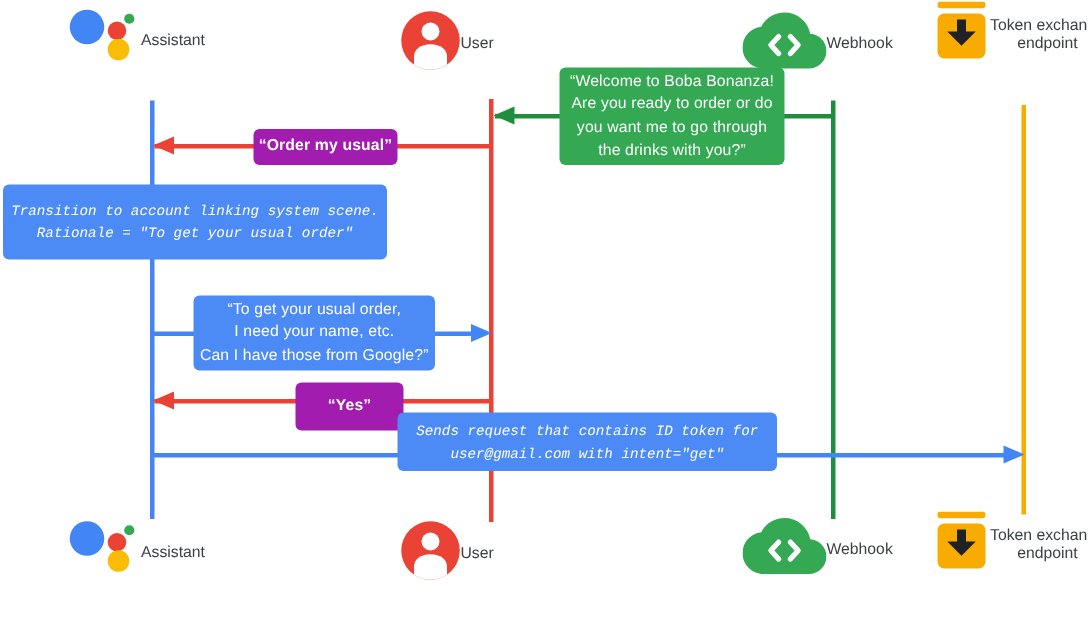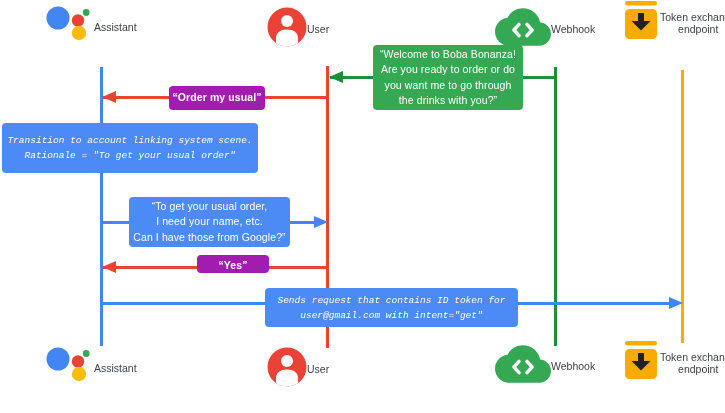--- a/index.html
+++ b/index.html
@@ -79,27 +79,27 @@
   <div class="hline hl-blue" style="left:102px; top:221px; width:216px;"></div>
   <div class="ahead ah-right ah-blue" style="left:314px; top:216px;"></div>
   <div class="bubble b-blue b-sans" style="left:129px; top:197px; width:161px; height:50px;text-align:center;">
     <span>“To get your usual order,
 I need your name, etc.
 Can I have those from Google?”</span>
   </div>
 
   <div class="hline hl-red" style="left:103px; top:266px; width:224px;"></div>
   <div class="ahead ah-left ah-red" style="left:102px; top:261px;"></div>
-  <div class="bubble b-red b-sans" style="left:197px; top:255px; width:72px; height:18px;align-items:flex-end;">
+  <div class="bubble b-red b-sans" style="left:197px; top:255px; width:72px; height:32px;">
     <span>“Yes”</span>
   </div>
 
   <div class="hline hl-blue" style="left:102px; top:302px; width:568px;"></div>
   <div class="ahead ah-right ah-blue" style="left:669px; top:297px;"></div>
-  <div class="bubble b-blue b-mono" style="left:265px; top:288px; width:253px; height:39px;">
+  <div class="bubble b-blue b-mono" style="left:265px; top:275px; width:253px; height:39px;">
     <span>Sends request that contains ID token for
 user@gmail.com with intent="get"</span>
   </div>
 
   <div class="actor" style="left:42px; top:3px;">
     <svg width="52" height="44" viewBox="0 0 52 44">
       <circle cx="16" cy="15" r="11.5" fill="#4285F4"></circle>
       <circle cx="36" cy="17.5" r="6.2" fill="#EA4335"></circle>
       <circle cx="44.2" cy="9.5" r="3.4" fill="#34A853"></circle>
       <circle cx="37" cy="30" r="7.2" fill="#FBBC05"></circle>

